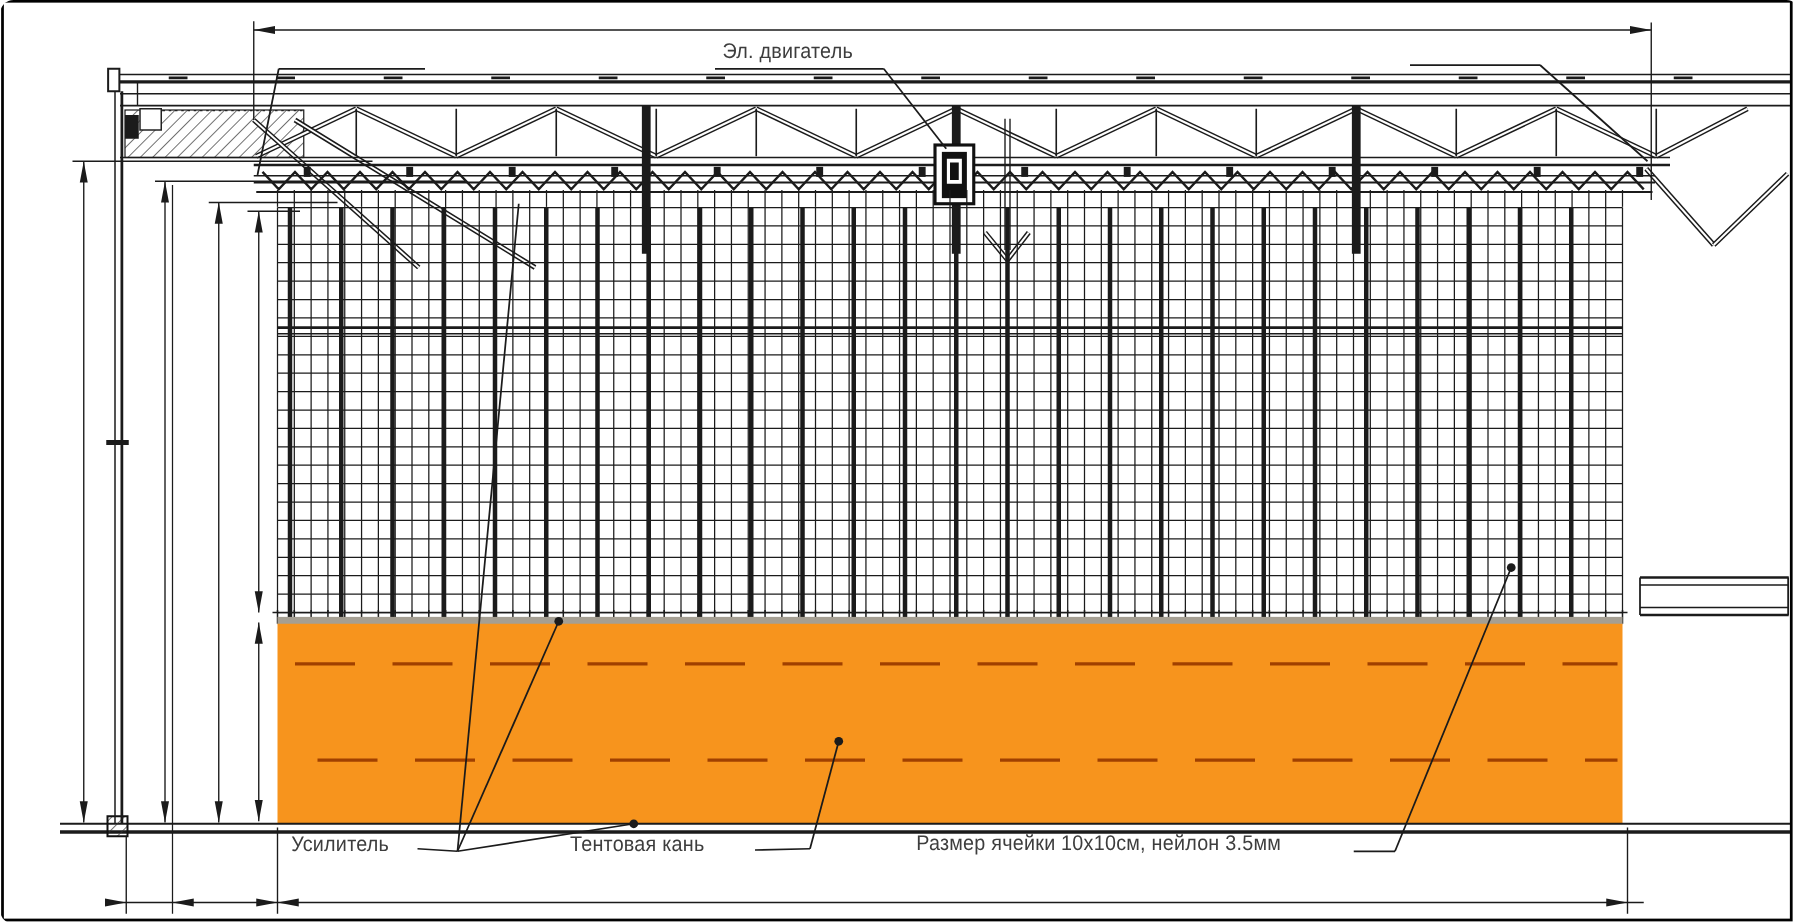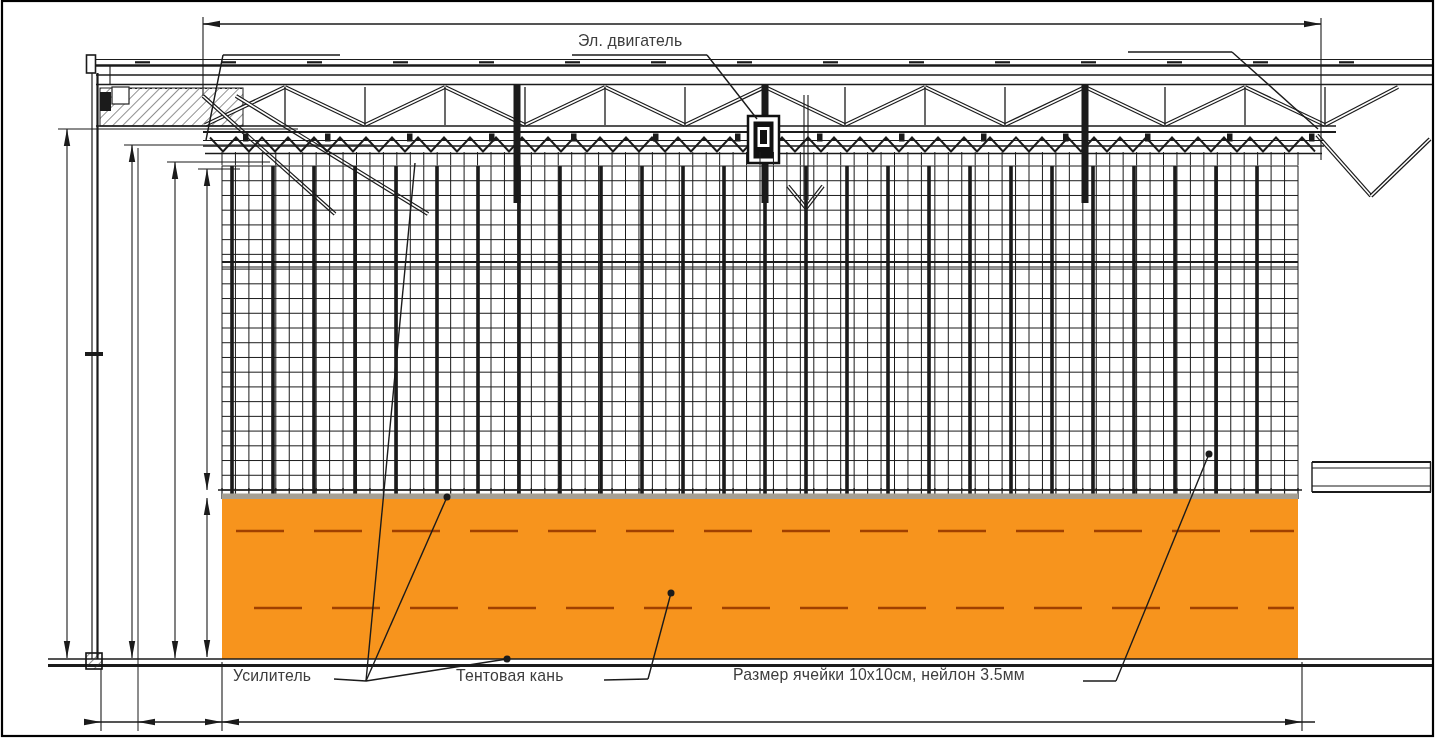--- a/index.html
+++ b/index.html
@@ -1,17 +1,17 @@
 <!DOCTYPE html>
 <html><head>
 <meta charset="utf-8">
 <style>
   html,body{margin:0;padding:0;background:#fff;}
   .stage{position:relative;width:1440px;height:739px;background:#fff;overflow:hidden;
-         font-family:"Liberation Sans",sans-serif;}
+         font-family:"Liberation Sans",sans-serif;border-radius:11px;}
   svg{position:absolute;left:0;top:0;}
   .lbl{position:absolute;font-size:17px;letter-spacing:.2px;white-space:nowrap;
        transform:scaleX(.93);transform-origin:left top;color:#3d3d3d;}
 </style>
 </head>
 <body>
 
 <div class="stage">
   <svg id="dwg" width="1440" height="739" viewBox="0 0 1440 739">
     <defs>

